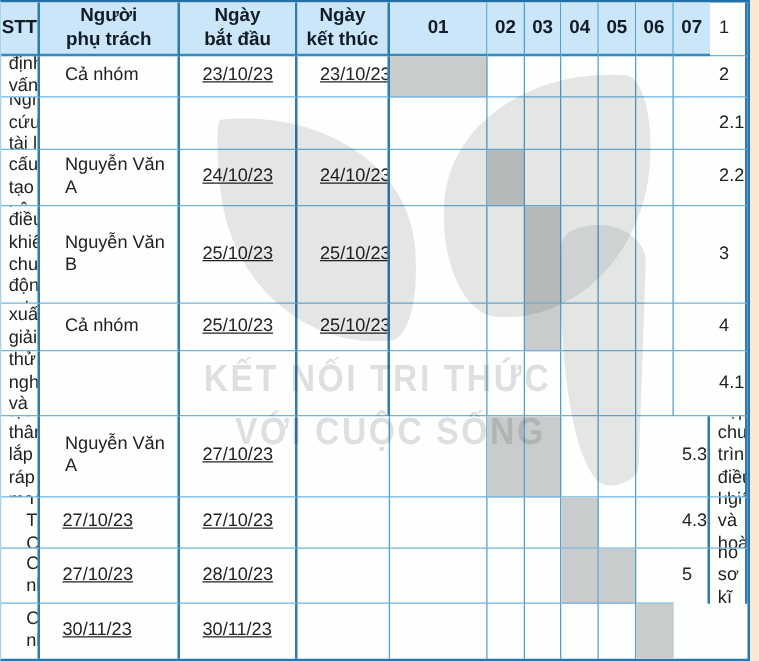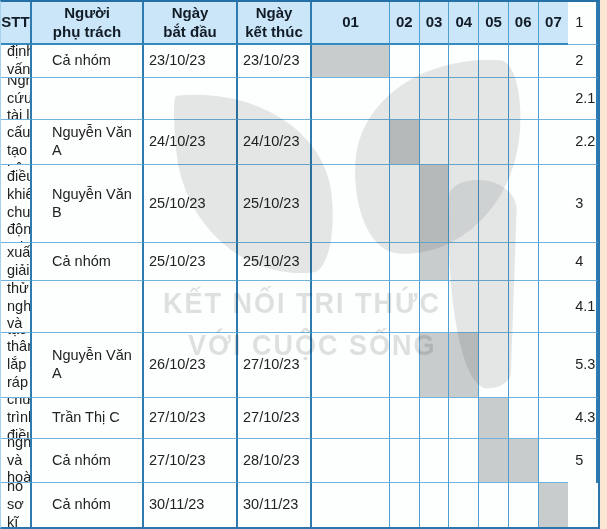--- a/index.html
+++ b/index.html
@@ -41,21 +41,21 @@
     font-size: 15px;
     color: #121c26;
     justify-content: center;
     text-align: center;
     white-space: pre-line;
     border-bottom: 2px solid #3489bd;
   }
   .stt-cell  { padding-left: 7px; }
   .task-cell { padding-left: 6px; white-space: pre-line; }
   .owner-cell{ padding-left: 20px; }
-  .date-cell { padding-left: 5px; }
+  .date-cell { padding-left: 18px; text-decoration: underline; }
   .day-cell  { justify-content: center; }
   .bar { background: #c9cccd; }
   .last-col { border-right: none; }
   .last-row { border-bottom: none; }
 
   .watermark {
     position: absolute; left: 0; top: 0; width: 607px; height: 529px;
     pointer-events: none; z-index: 5;
     mix-blend-mode: multiply;
     text-align: center;
@@ -187,21 +187,20 @@
       <div class="cell day-cell"></div>
       <div class="cell day-cell"></div>
       <div class="cell day-cell"></div>
       <div class="cell day-cell"></div>
       <div class="cell day-cell last-col"></div>
       <div class="cell stt-cell main-sep">4.1</div>
       <div class="cell task-cell main-sep">Chế tạo thân,
 lắp ráp
 mạch điện</div>
       <div class="cell owner-cell main-sep">Nguyễn Văn A</div>
-      <div class="cell date-cell main-sep">26/10/23</div>
       <div class="cell date-cell main-sep">27/10/23</div>
       <div class="cell day-cell"></div>
       <div class="cell day-cell"></div>
       <div class="cell day-cell bar"></div>
       <div class="cell day-cell bar"></div>
       <div class="cell day-cell"></div>
       <div class="cell day-cell"></div>
       <div class="cell day-cell last-col"></div>
       <div class="cell stt-cell main-sep">5.3</div>
       <div class="cell task-cell main-sep">Lập chương

